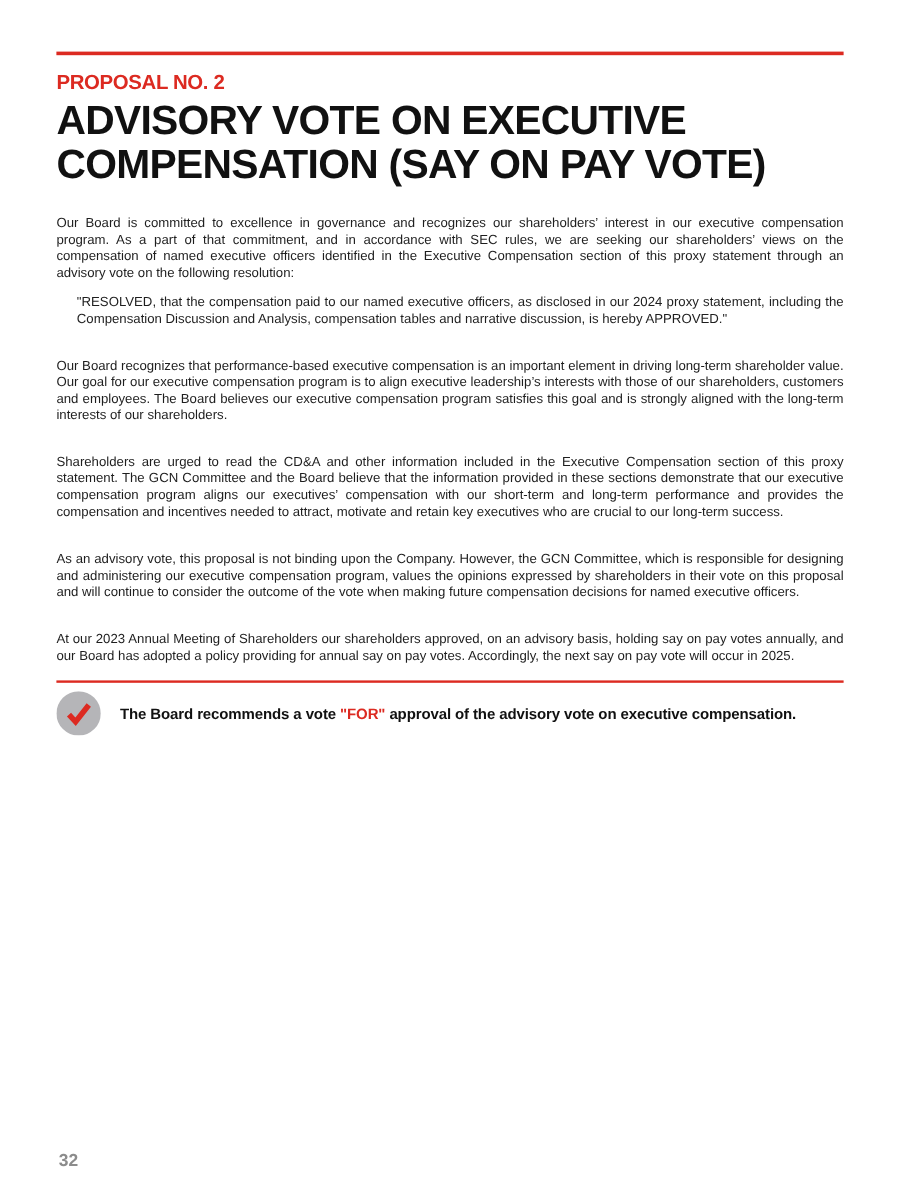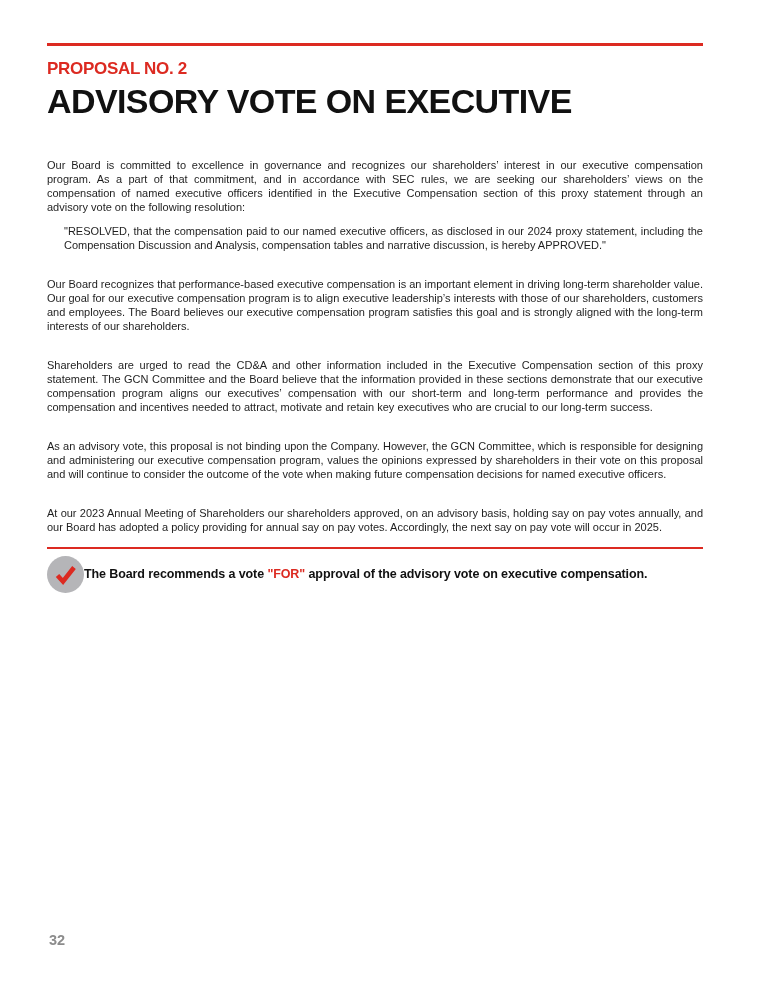--- a/index.html
+++ b/index.html
@@ -30,54 +30,55 @@
     font-weight: bold;
     letter-spacing: -0.6px;
   }
   .body-p {
     margin-top: 25px;
     color: #1e1e1e;
     font-size: 11px;
     line-height: 1.27;
     text-align: justify;
   }
-  .first-p { margin-top: 40px; }
+  .first-p { margin-top: 24px; }
   .resolution { margin-top: 10px; padding-left: 17px; }
   .bottom-rule { margin-top: 12px; height: 2px; }
   .recommendation {
     margin-top: 7px;
     display: flex;
     align-items: center;
+    gap: 16px;
     text-align: right;
   }
   .check-badge { width: 37px; height: 37px; flex: 0 0 auto; display: block; }
   .rec-text {
     color: #111111;
     font-size: 12.5px;
     font-weight: bold;
     letter-spacing: -0.1px;
   }
   .red { color: #DC2A21; }
   .page-number {
     position: absolute;
     left: 49px;
-    top: 932px;
+    top: 960px;
     color: #8C8C8C;
     font-size: 14.5px;
     font-weight: bold;
   }
 </style>
 </head>
 <body>
 
 <div class="page">
   <div class="content">
     <div class="rule top-rule"></div>
     <div class="eyebrow">PROPOSAL NO. 2</div>
-    <h1 class="title"><span>ADVISORY VOTE ON EXECUTIVE</span><br></h1>
+    <h1 class="title"><span>ADVISORY VOTE ON EXECUTIVE</span><br><span>COMPENSATION (SAY ON PAY VOTE)</span></h1>
     <p class="body-p first-p">Our Board is committed to excellence in governance and recognizes our shareholders’ interest in our executive compensation program. As a part of that commitment, and in accordance with SEC rules, we are seeking our shareholders’ views on the compensation of named executive officers identified in the Executive Compensation section of this proxy statement through an advisory vote on the following resolution:</p>
     <p class="body-p resolution">"RESOLVED, that the compensation paid to our named executive officers, as disclosed in our 2024 proxy statement, including the Compensation Discussion and Analysis, compensation tables and narrative discussion, is hereby APPROVED."</p>
     <p class="body-p">Our Board recognizes that performance-based executive compensation is an important element in driving long-term shareholder value. Our goal for our executive compensation program is to align executive leadership’s interests with those of our shareholders, customers and employees. The Board believes our executive compensation program satisfies this goal and is strongly aligned with the long-term interests of our shareholders.</p>
     <p class="body-p">Shareholders are urged to read the CD&amp;A and other information included in the Executive Compensation section of this proxy statement. The GCN Committee and the Board believe that the information provided in these sections demonstrate that our executive compensation program aligns our executives’ compensation with our short-term and long-term performance and provides the compensation and incentives needed to attract, motivate and retain key executives who are crucial to our long-term success.</p>
     <p class="body-p">As an advisory vote, this proposal is not binding upon the Company. However, the GCN Committee, which is responsible for designing and administering our executive compensation program, values the opinions expressed by shareholders in their vote on this proposal and will continue to consider the outcome of the vote when making future compensation decisions for named executive officers.</p>
     <p class="body-p">At our 2023 Annual Meeting of Shareholders our shareholders approved, on an advisory basis, holding say on pay votes annually, and our Board has adopted a policy providing for annual say on pay votes. Accordingly, the next say on pay vote will occur in 2025.</p>
     <div class="rule bottom-rule"></div>
     <div class="recommendation">
       <span class="check-badge">
         <svg width="37" height="37" viewBox="0 0 37 37" xmlns="http://www.w3.org/2000/svg">

